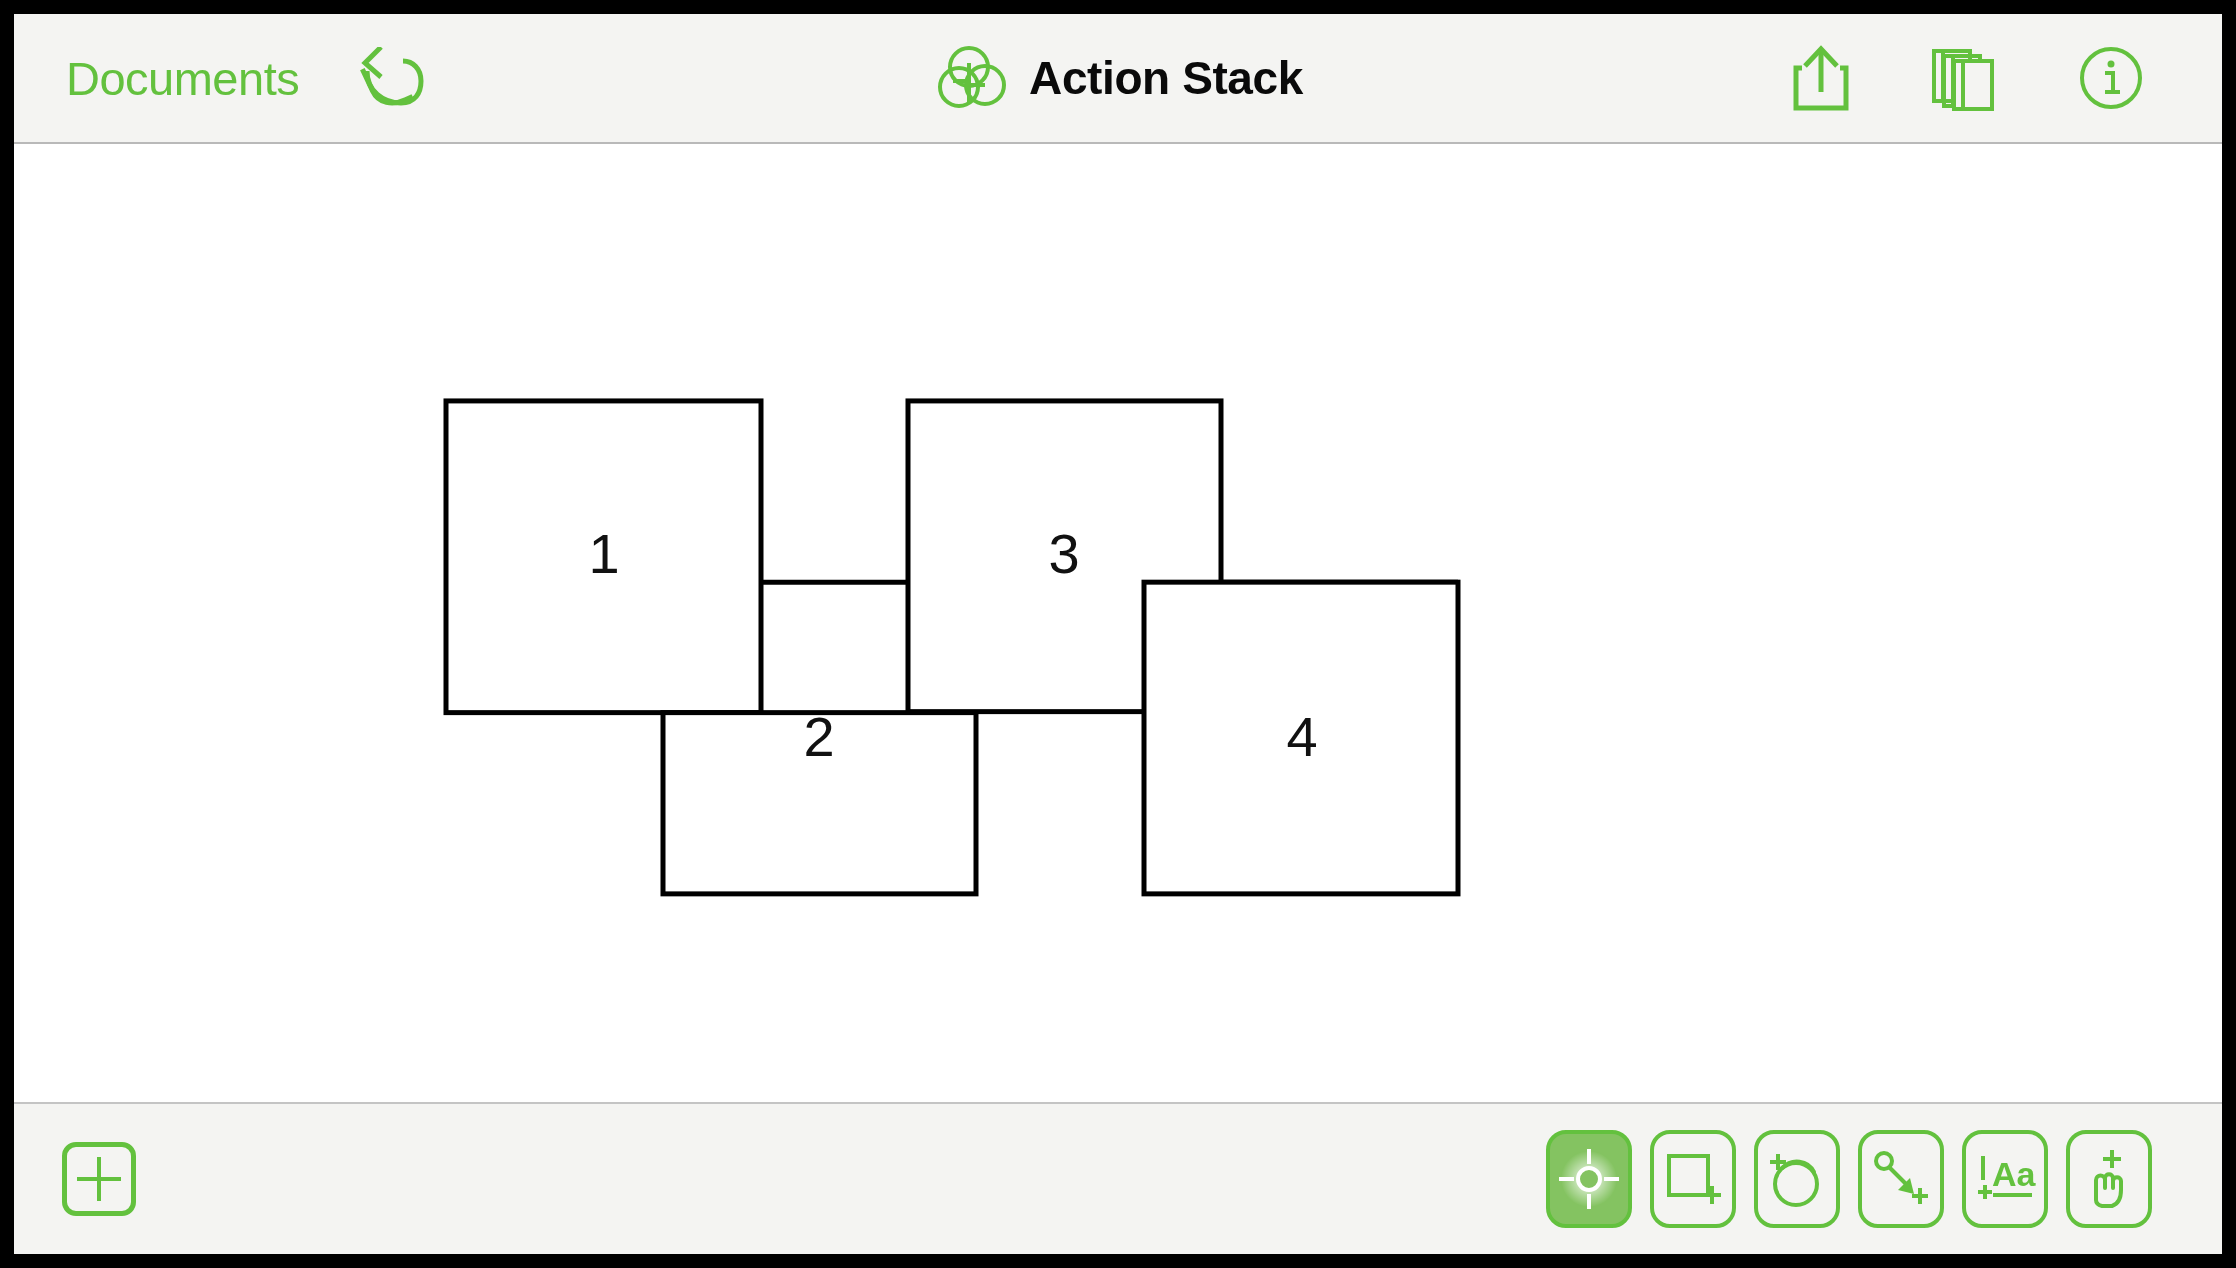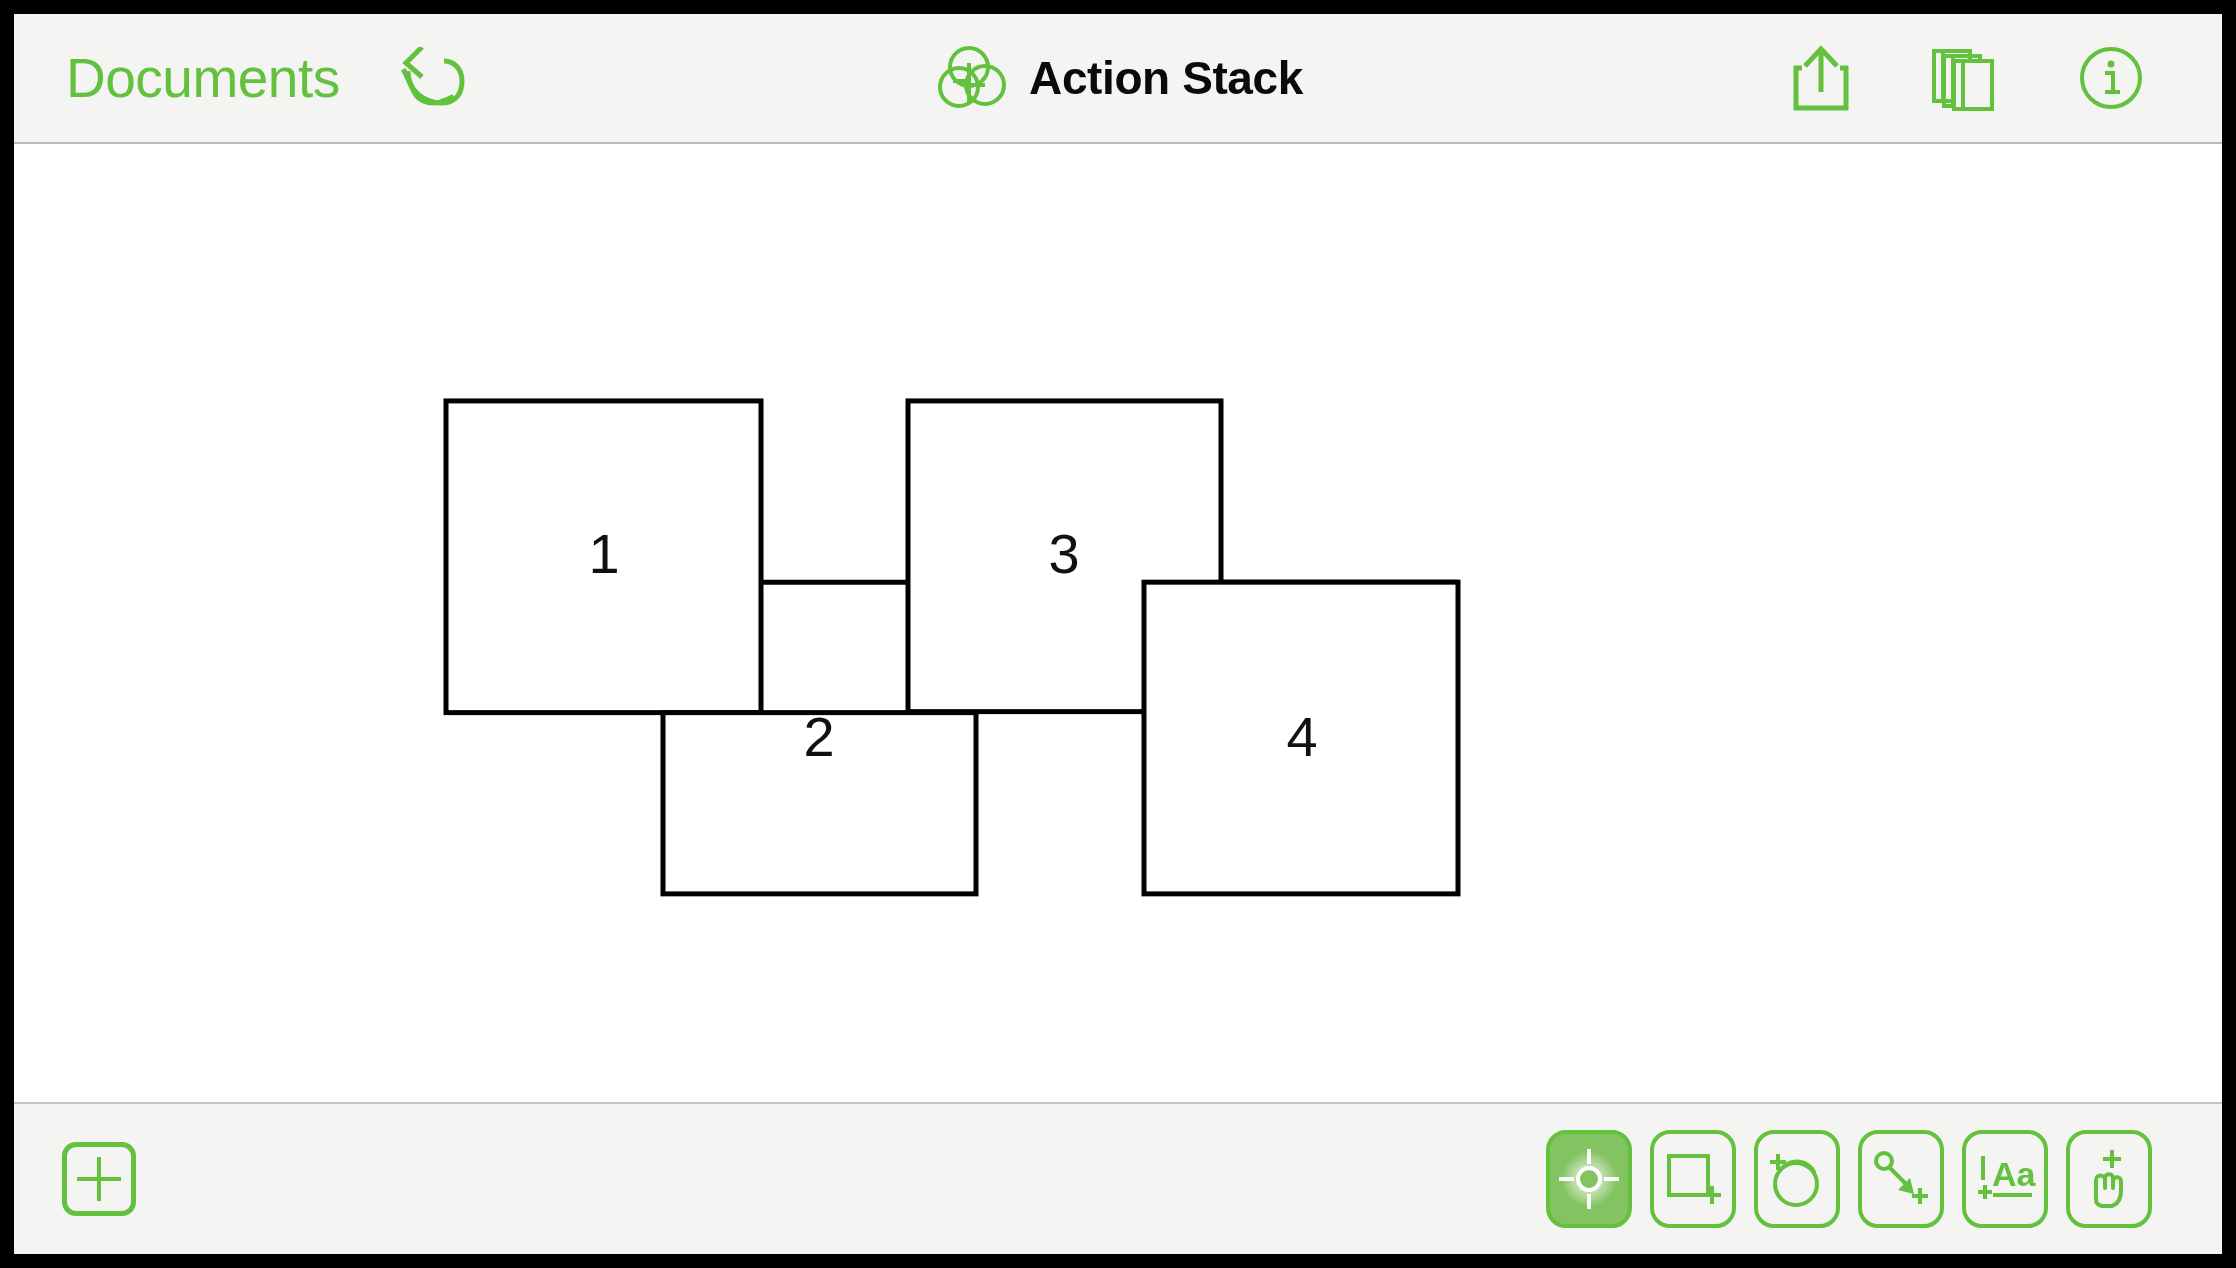--- a/index.html
+++ b/index.html
@@ -36,21 +36,21 @@
     align-items: center;
   }
   .hdr-left {
     display: flex;
     align-items: center;
     padding-left: 52px;
     gap: 60px;
   }
   .docs-label {
     color: #63c13e;
-    font-size: 55px;
+    font-size: 47px;
     letter-spacing: -0.5px;
     line-height: 1;
     white-space: nowrap;
   }
   .hdr-center {
     position: absolute;
     left: 0; right: 0;
     top: 0; bottom: 0;
     display: flex;
     align-items: center;

